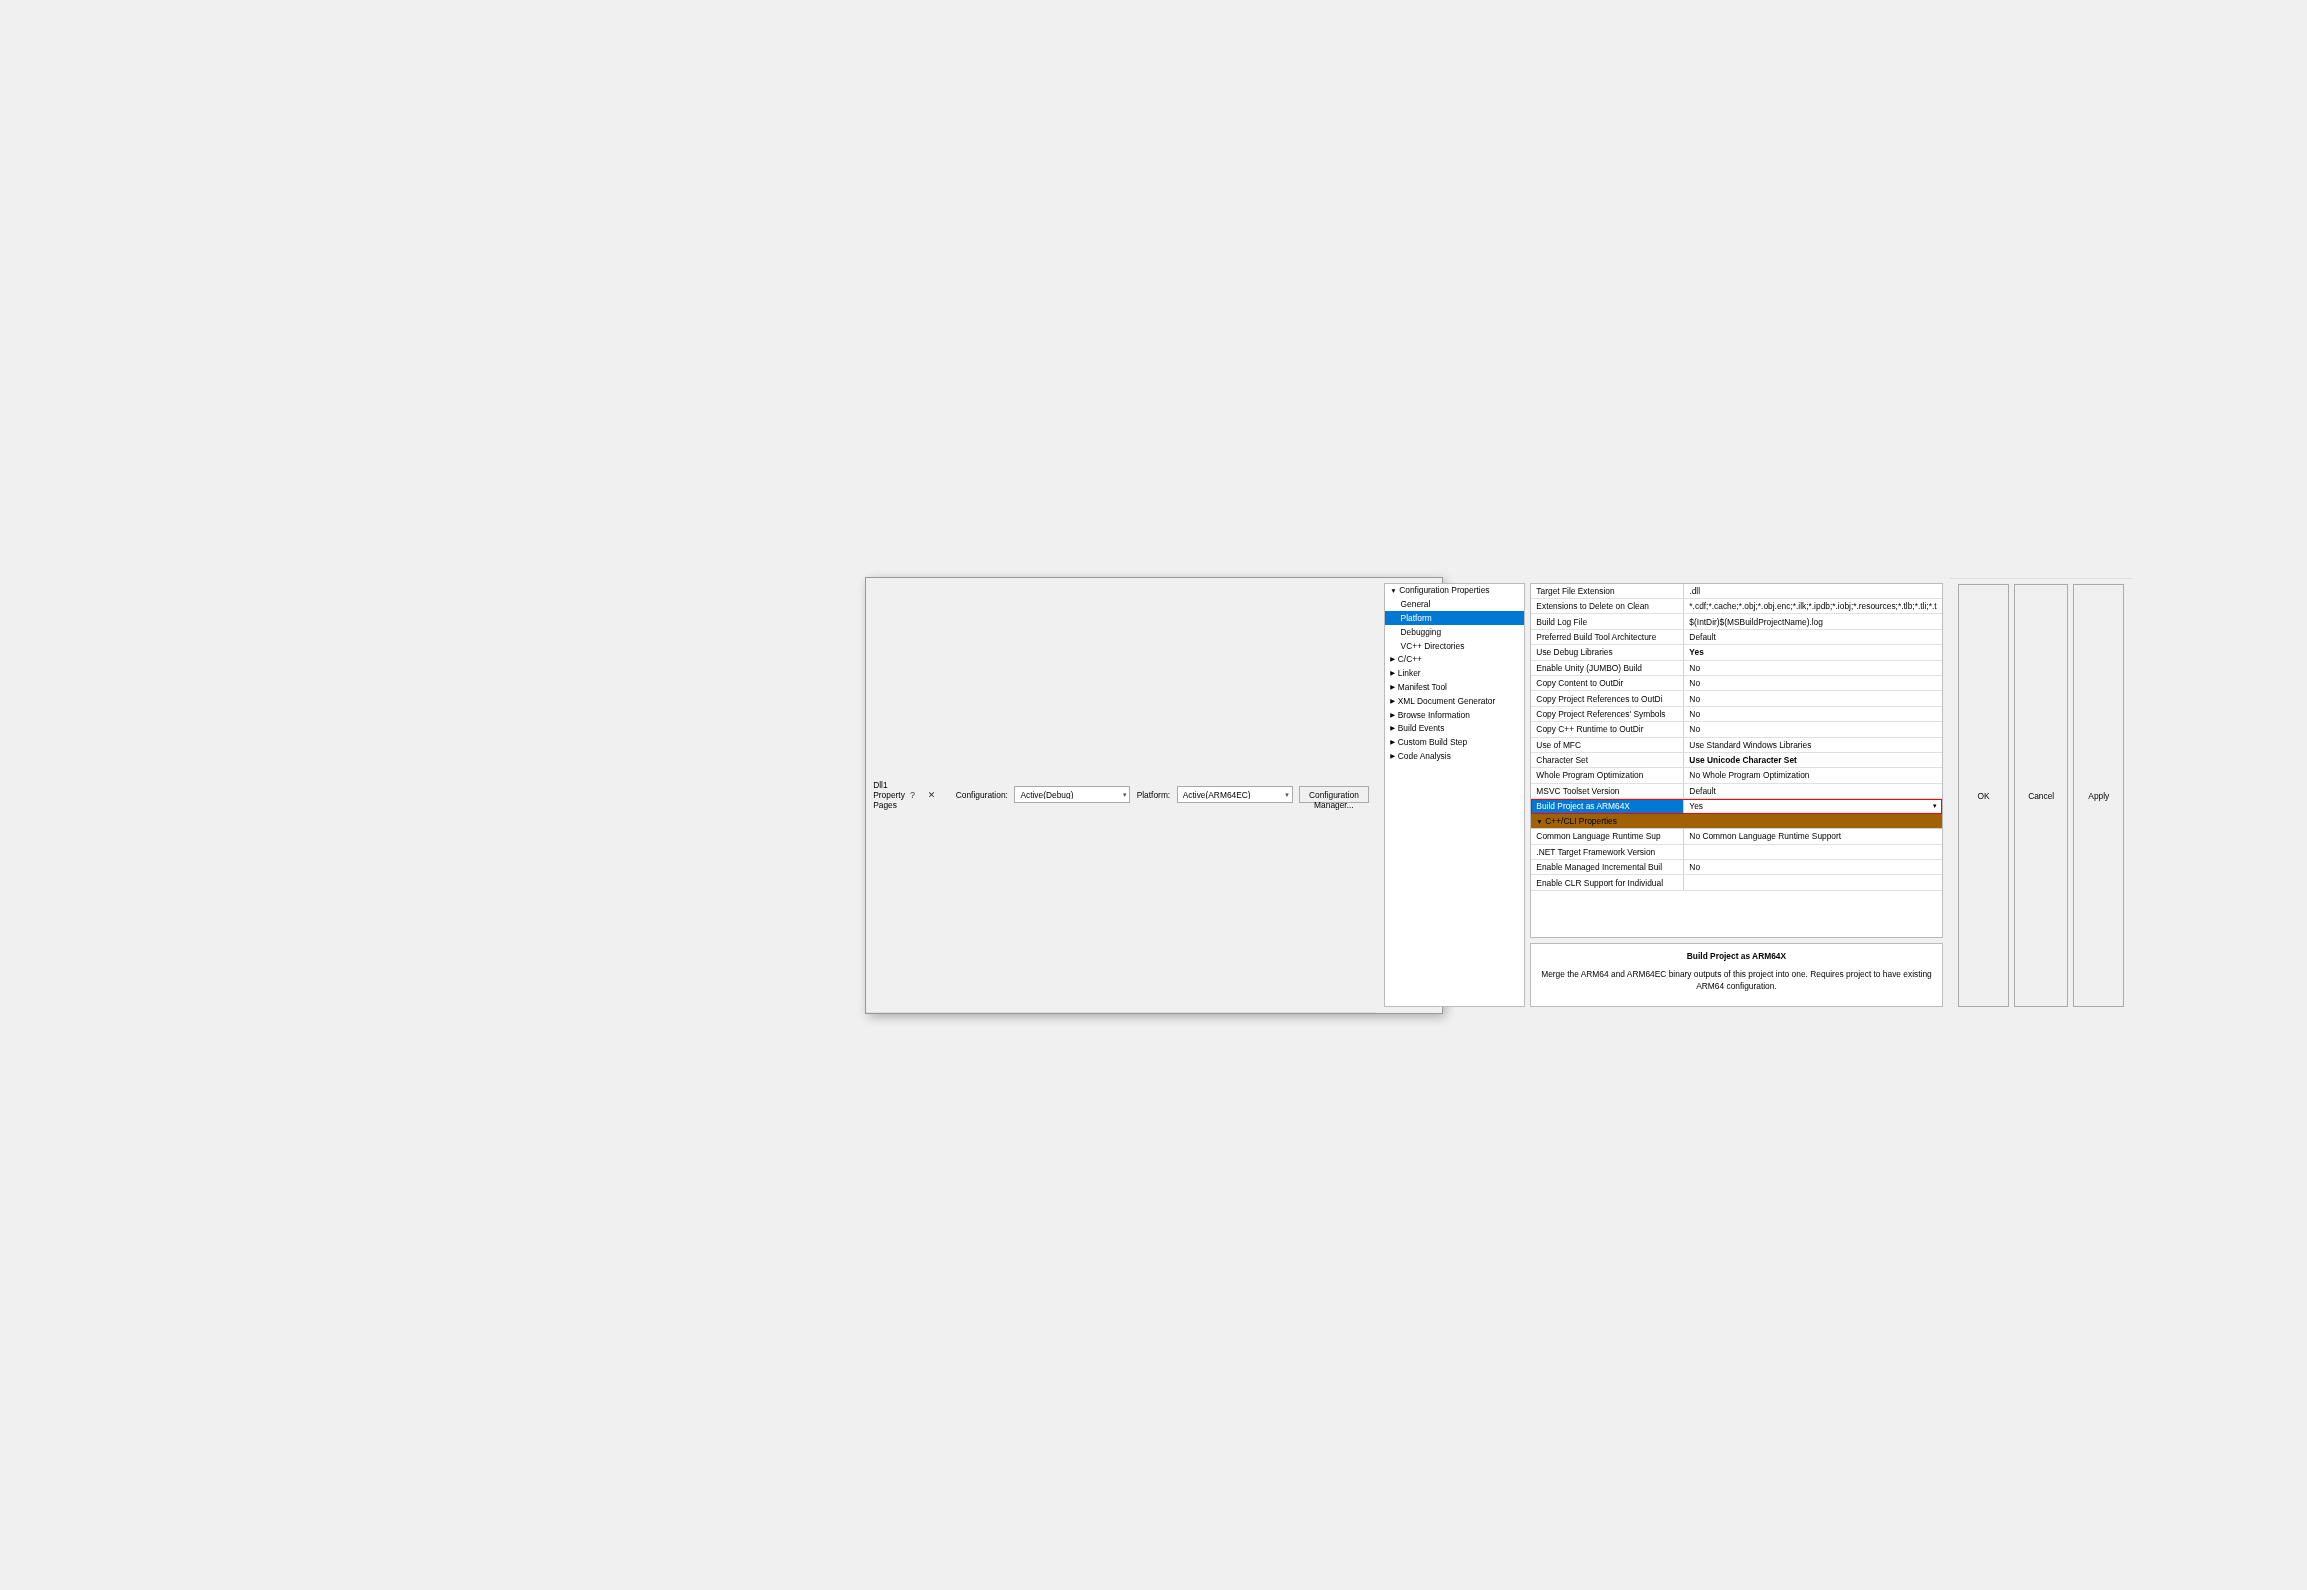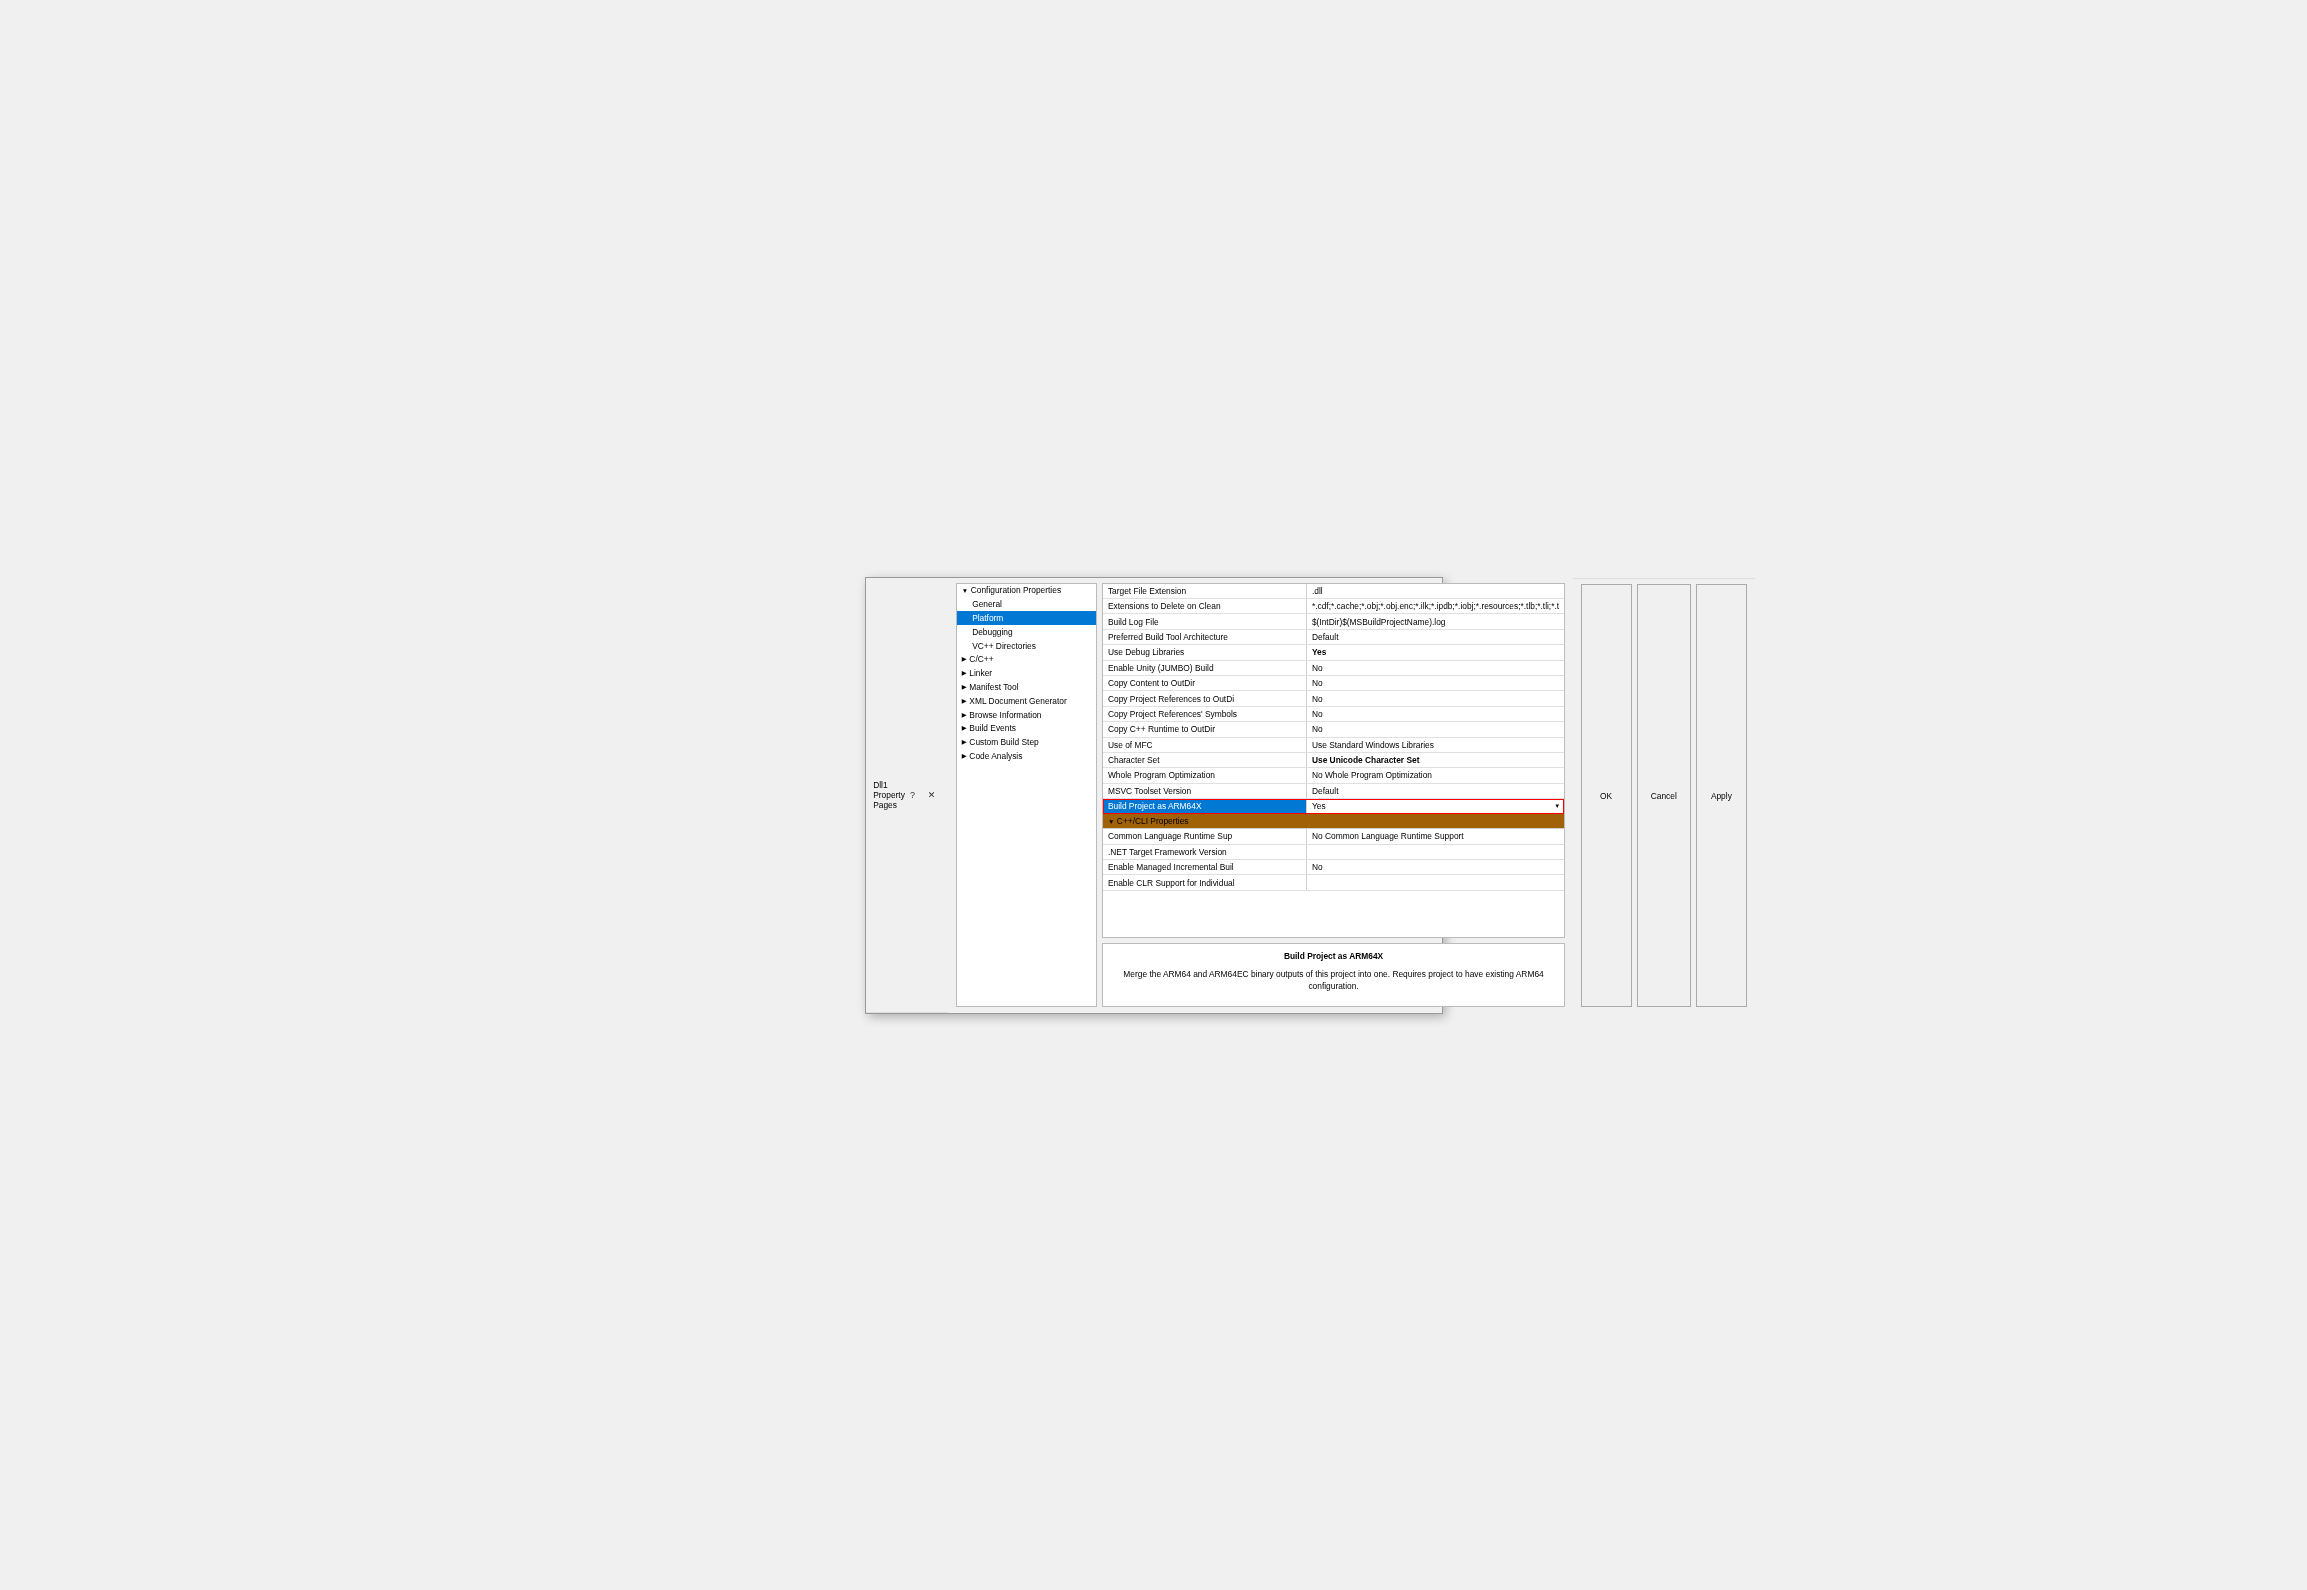--- a/index.html
+++ b/index.html
@@ -145,21 +145,21 @@
       overflow-y: auto;
       flex: 1;
     }
     .prop-row {
       display: flex;
       border-bottom: 0.6px solid #e0e0e0;
       min-height: 15.4px;
       align-items: stretch;
     }
     .prop-name {
-      width: 204px;
+      width: 153px;
       flex-shrink: 0;
       padding: 1.9px 5.1px;
       border-right: 0.6px solid #d0d0d0;
       font-size: 8.4px;
       display: flex;
       align-items: center;
       background: inherit;
       color: inherit;
     }
     .prop-value {
@@ -248,20 +248,35 @@
 <div class="dialog">
 
   <div class="title-bar">
     <span class="title-bar-left">Dll1 Property Pages</span>
     <div class="title-bar-right">
       <button class="title-btn">?</button>
       <button class="title-btn close">✕</button>
     </div>
   </div>
 
+  <div class="config-bar">
+    <span class="config-label">Configuration:</span>
+    <div class="select-wrapper">
+      <select class="config-select">
+        <option>Active(Debug)</option>
+      </select>
+    </div>
+    <span class="config-label">Platform:</span>
+    <div class="select-wrapper">
+      <select class="config-select">
+        <option>Active(ARM64EC)</option>
+      </select>
+    </div>
+    <button class="config-manager-btn">Configuration Manager...</button>
+  </div>
 
   <div class="main-area">
 
     <div class="sidebar">
 
       <div class="sidebar-item parent">
         <span class="triangle">▼</span>
         <span>Configuration Properties</span>
       </div>
       <div class="sidebar-item child">

